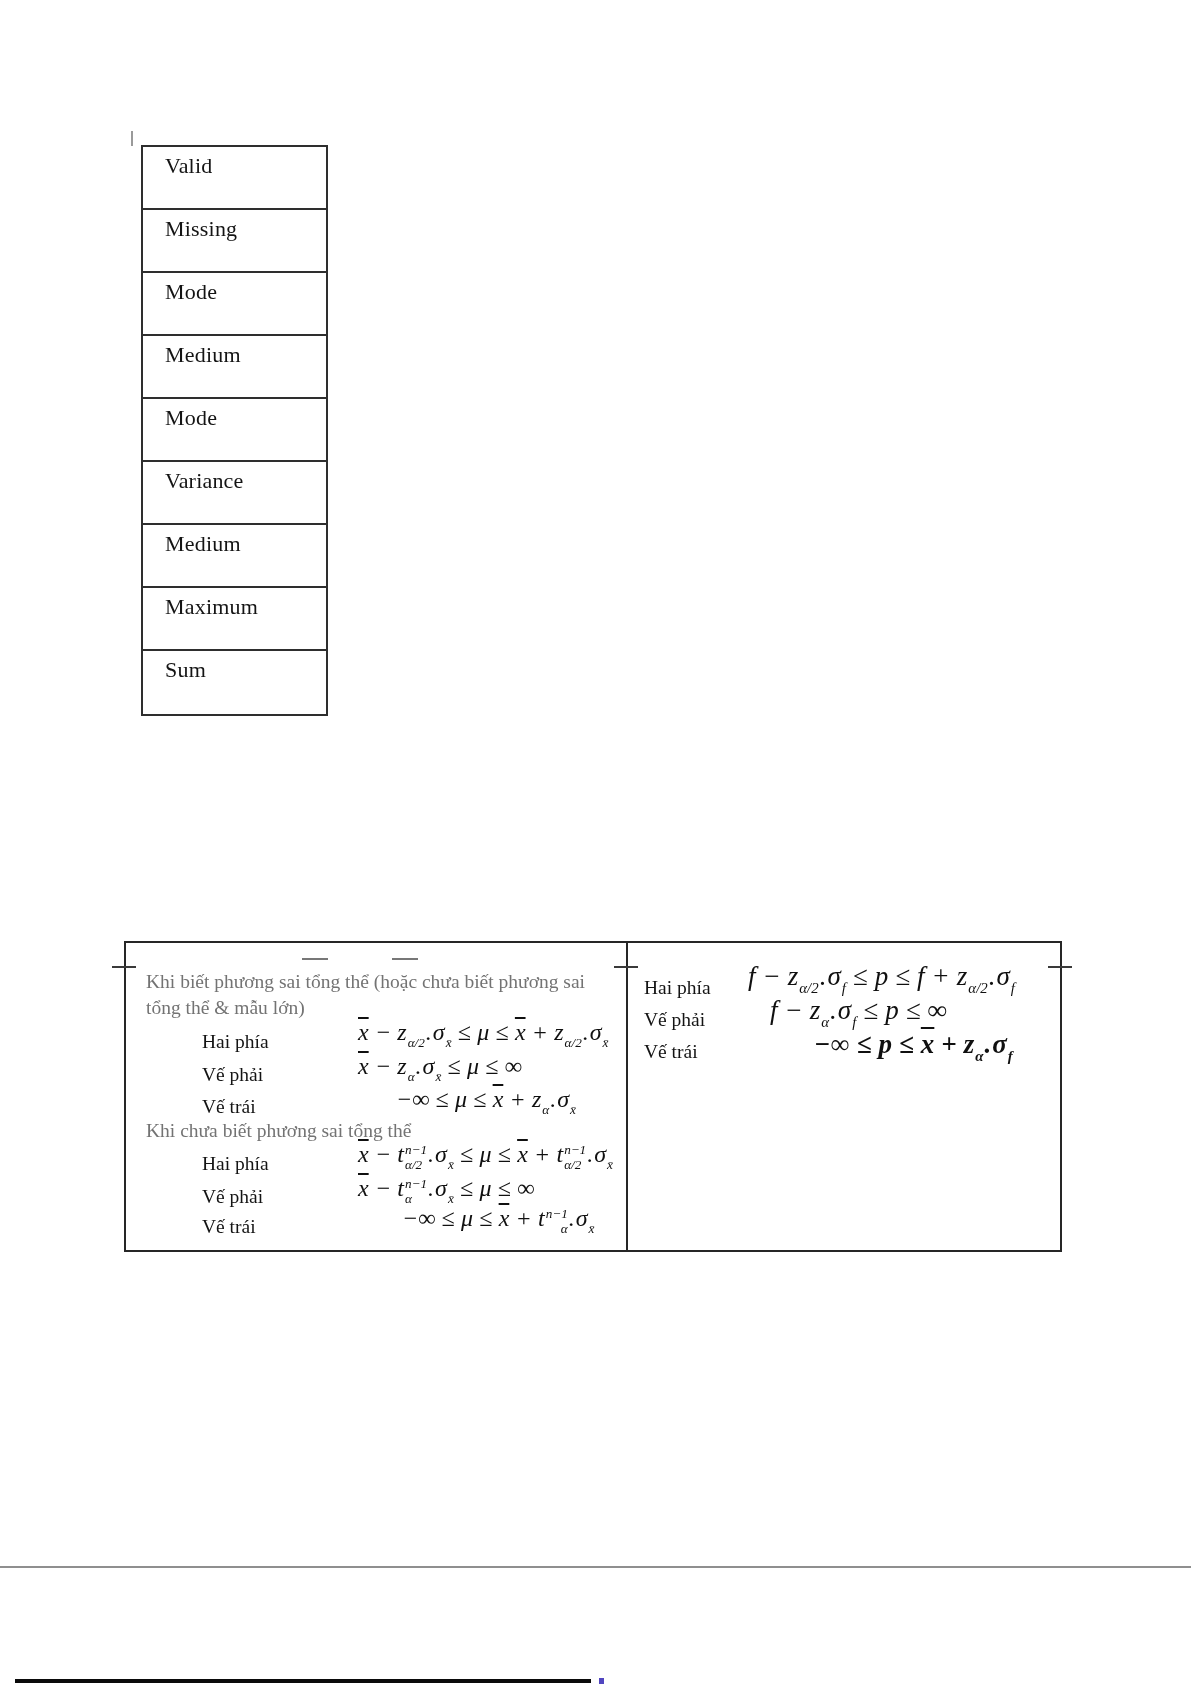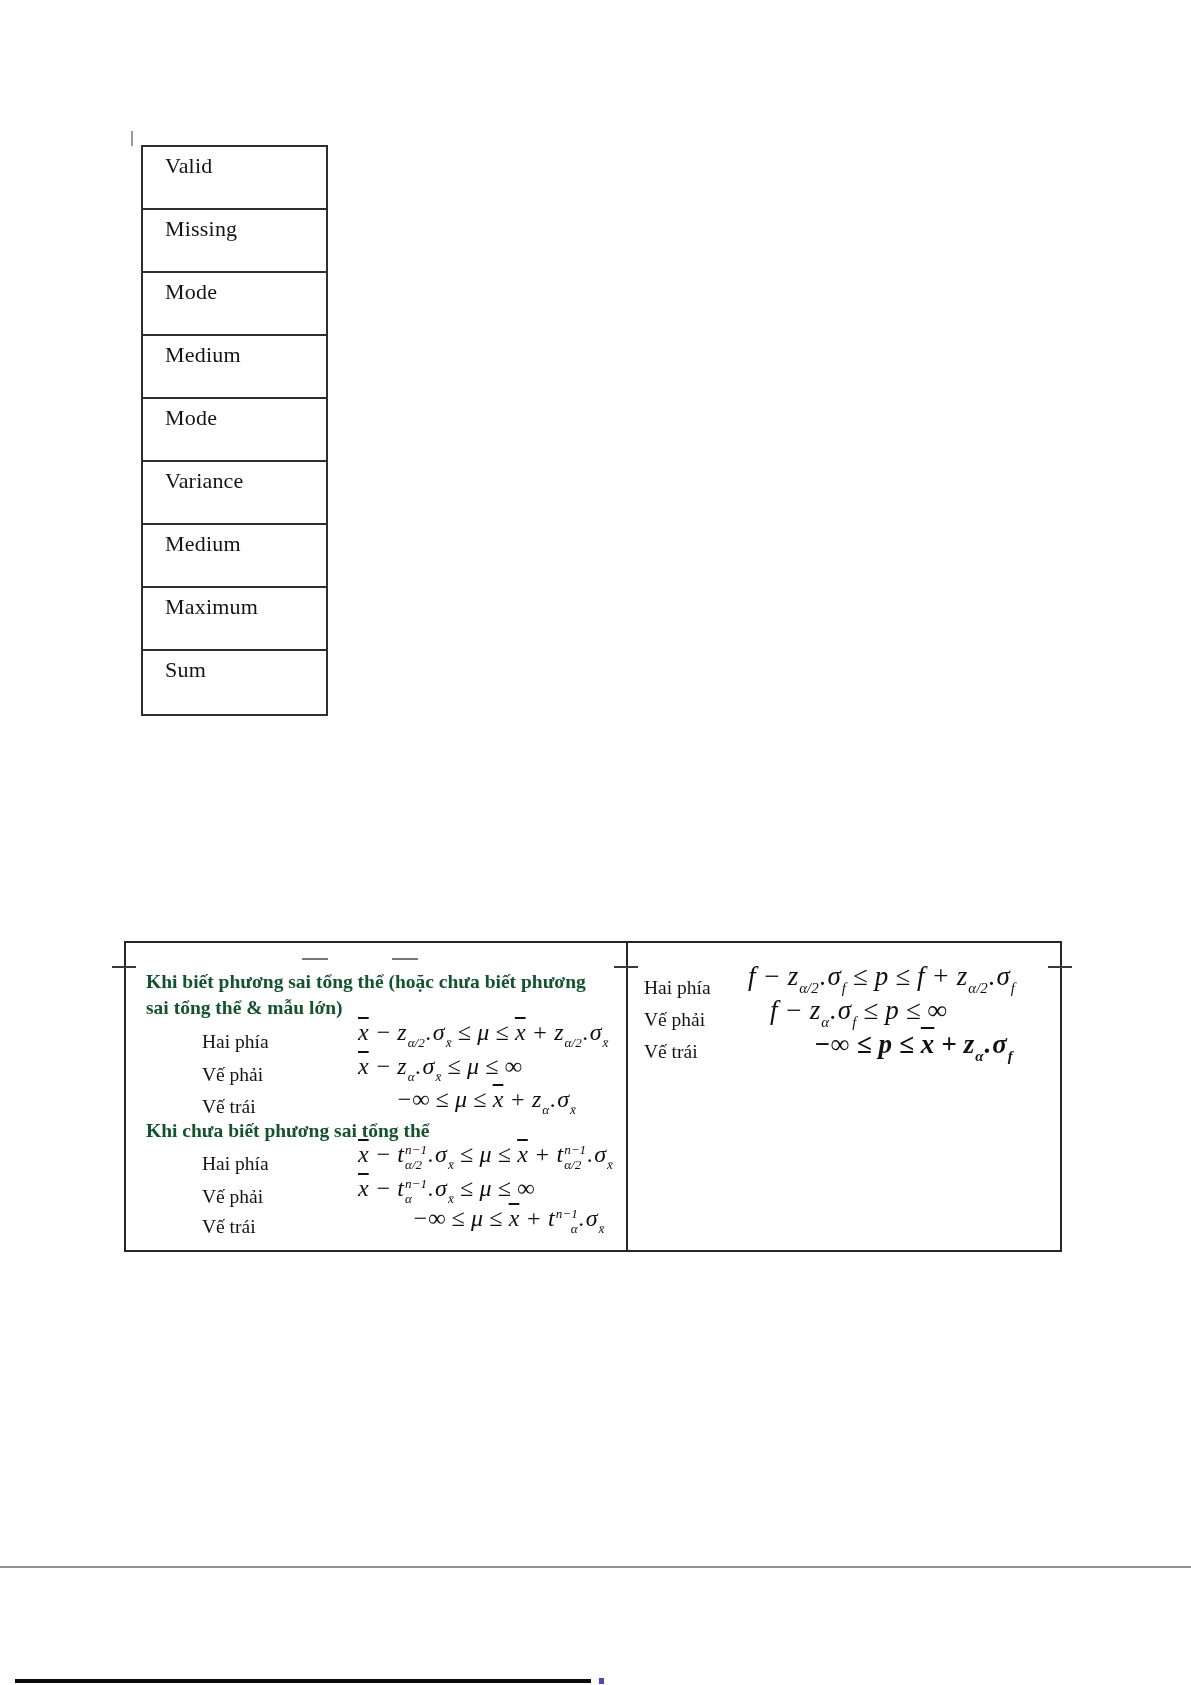--- a/index.html
+++ b/index.html
@@ -21,41 +21,41 @@
   
   .panel{
     position:absolute;left:124px;top:941px;width:938px;height:311px;
     border:2px solid #262626;box-sizing:border-box;background:#fff;
   }
   .col-divider{position:absolute;left:500px;top:0;bottom:0;width:2px;background:#262626;}
   .htick{position:absolute;height:2px;width:24px;background:#3a3a3a;top:23px;}
   .htick.t1{left:-14px;} .htick.t2{left:488px;} .htick.t3{left:922px;}
   .artifact-dash{position:absolute;height:2px;background:#777;top:15px;}
   .ad1{left:176px;width:26px;} .ad2{left:266px;width:26px;}
-  .heading{position:absolute;font-size:19.5px;line-height:26px;color:#14532d;font-weight:bold;}
+  .heading{position:absolute;font-size:19.5px;line-height:26px;color:#737373;}
   #lh1{left:20px;top:26px;width:458px;}
   #lh2{left:20px;top:175px;width:460px;}
   .lbl{position:absolute;font-size:19.5px;color:#141414;white-space:nowrap;}
   .fm{position:absolute;font-style:italic;font-size:24px;white-space:nowrap;color:#101010;}
   .fm.big{font-size:27px;}
   
   .tk{display:inline-block;}
   .tk .mv{display:inline;}
   .tk.bar .mv{text-decoration:overline;}
   .tk.op{margin:0 .26em;}
   .tk.dot{margin:0 1px;}
   .ss{display:inline-block;vertical-align:-0.55em;font-size:55%;line-height:1.18;margin-left:1px;font-style:italic;}
   .ss .sp,.ss .sb{display:block;min-height:1em;}
   
   #lr1l{left:76px;top:88px;}  #lr1f{left:232px;top:76px;}
   #lr2l{left:76px;top:121px;} #lr2f{left:232px;top:110px;}
   #lr3l{left:76px;top:153px;} #lr3f{left:270px;top:143px;}
   #lr4l{left:76px;top:210px;} #lr4f{left:232px;top:198px;}
   #lr5l{left:76px;top:243px;} #lr5f{left:232px;top:232px;}
-  #lr6l{left:76px;top:273px;} #lr6f{left:286px;top:262px;text-align:right;}
+  #lr6l{left:76px;top:273px;} #lr6f{left:276px;top:262px;text-align:right;}
   
   #rr1l{left:518px;top:34px;}  #rr1f{left:622px;top:18px;}
   #rr2l{left:518px;top:66px;}  #rr2f{left:644px;top:52px;}
   #rr3l{left:518px;top:98px;}  #rr3f{left:688px;top:86px;font-weight:bold;}
   
   .footer-divider{position:absolute;left:0;top:1566px;width:1191px;height:2px;}
   .footer-bar{position:absolute;left:15px;top:1679px;width:576px;height:4px;}
   .text-caret{position:absolute;left:599px;top:1678px;width:5px;height:6px;}
 </style>
 </head>

